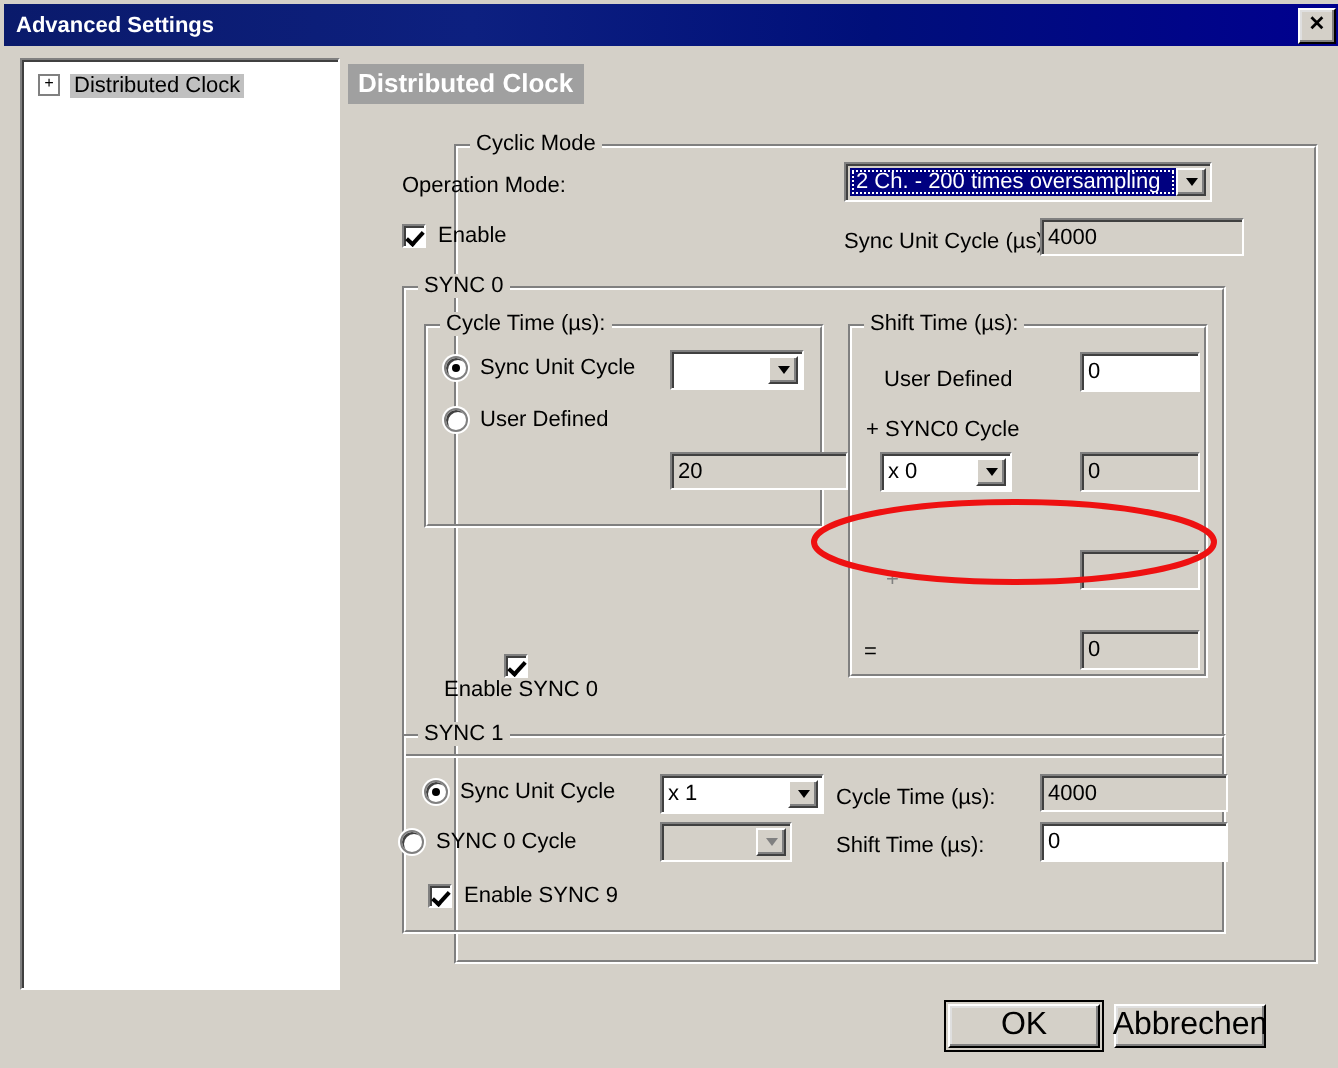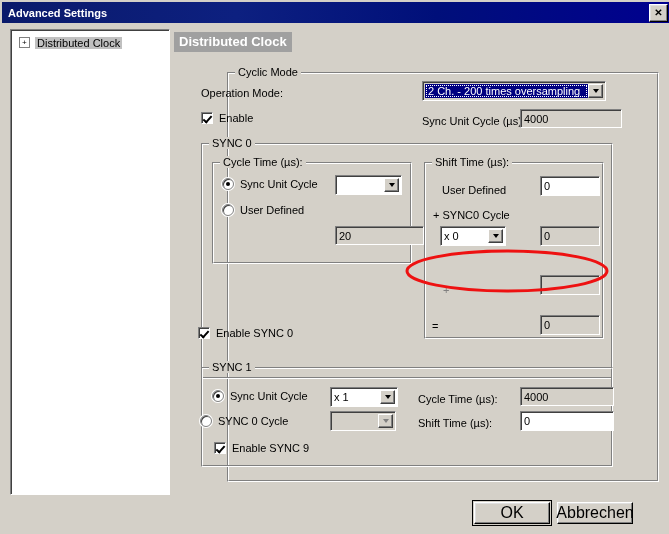--- a/index.html
+++ b/index.html
@@ -255,21 +255,21 @@
 
   <div class="rdo" style="left:220px;top:202px;">
     <span class="circ"></span>
     <span class="rtext">User Defined</span>
   </div>
 
   <div class="textbox ro" style="left:333px;top:224px;width:89px;height:19px;">
     <span>20</span>
   </div>
 
-  <div class="cbx" style="left:196px;top:325px;">
+  <div class="cbx" style="left:220px;top:325px;flex-direction:column;">
     <span class="box checked"></span>
     <span class="ctext">Enable SYNC 0</span>
   </div>
 
   <div class="group" style="left:422px;top:160px;width:180px;height:177px;">
     <span class="group-title">Shift Time (µs):</span>
   </div>
 
   <span class="lbl" style="left:440px;top:182px;">User Defined</span>
   <div class="textbox" style="left:538px;top:174px;width:60px;height:20px;">
@@ -300,21 +300,21 @@
 
   <div class="group" style="left:199px;top:365px;width:412px;height:100px;">
     <span class="group-title">SYNC 1</span>
   </div>
 
   <div class="rdo" style="left:210px;top:388px;">
     <span class="circ sel"></span>
     <span class="rtext">Sync Unit Cycle</span>
   </div>
 
-  <div class="combo" style="left:328px;top:385px;width:68px;height:20px;">
+  <div class="combo" style="left:328px;top:385px;width:82px;height:20px;">
     <span class="cval">x 1</span>
     <span class="arrow"></span>
   </div>
 
   <span class="lbl" style="left:416px;top:391px;">Cycle Time (µs):</span>
   <div class="textbox ro" style="left:518px;top:385px;width:94px;height:19px;">
     <span>4000</span>
   </div>
 
   <div class="rdo" style="left:198px;top:413px;">

